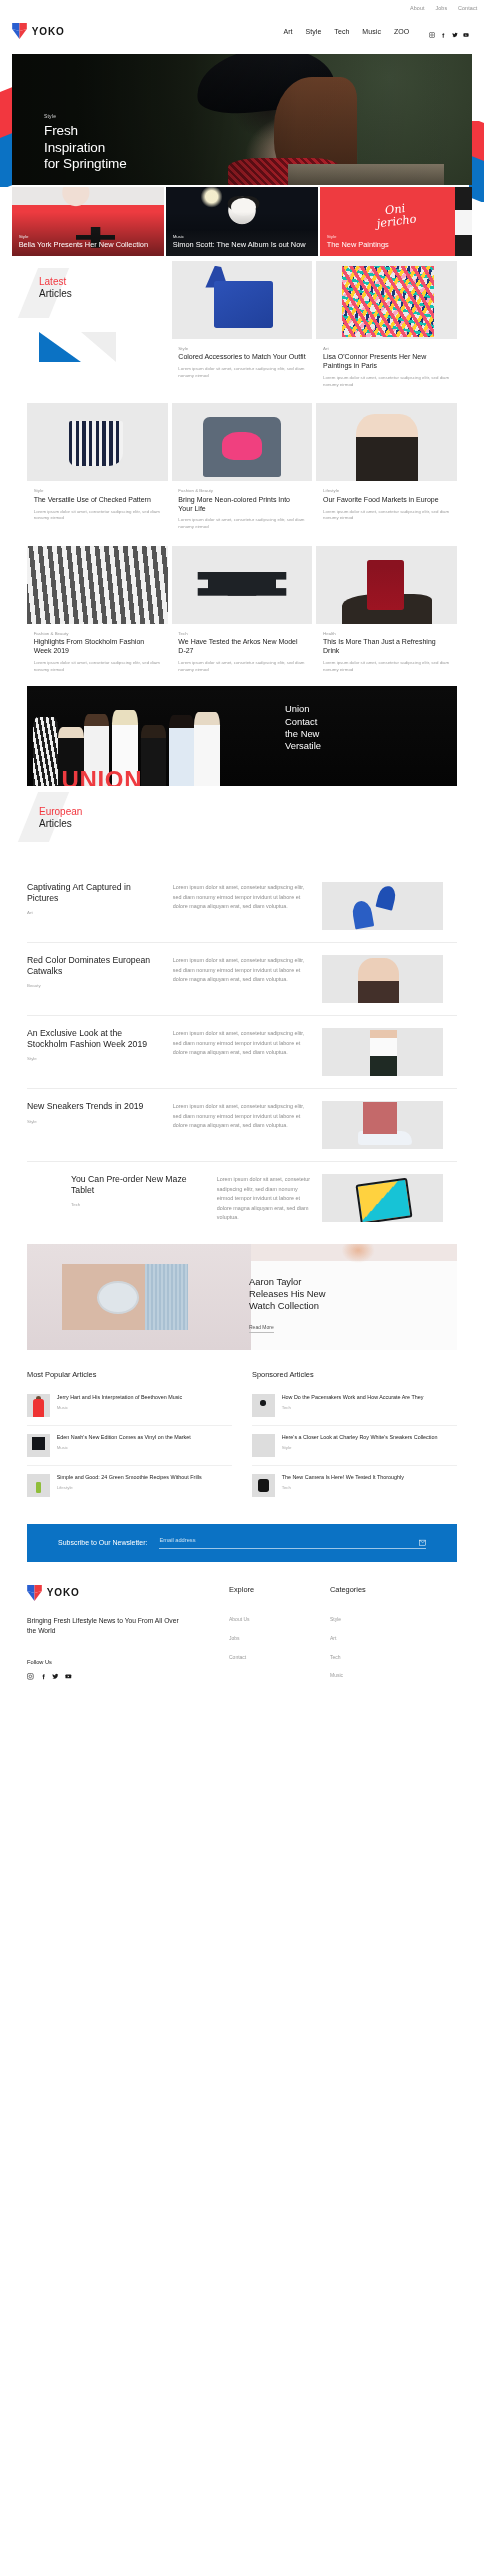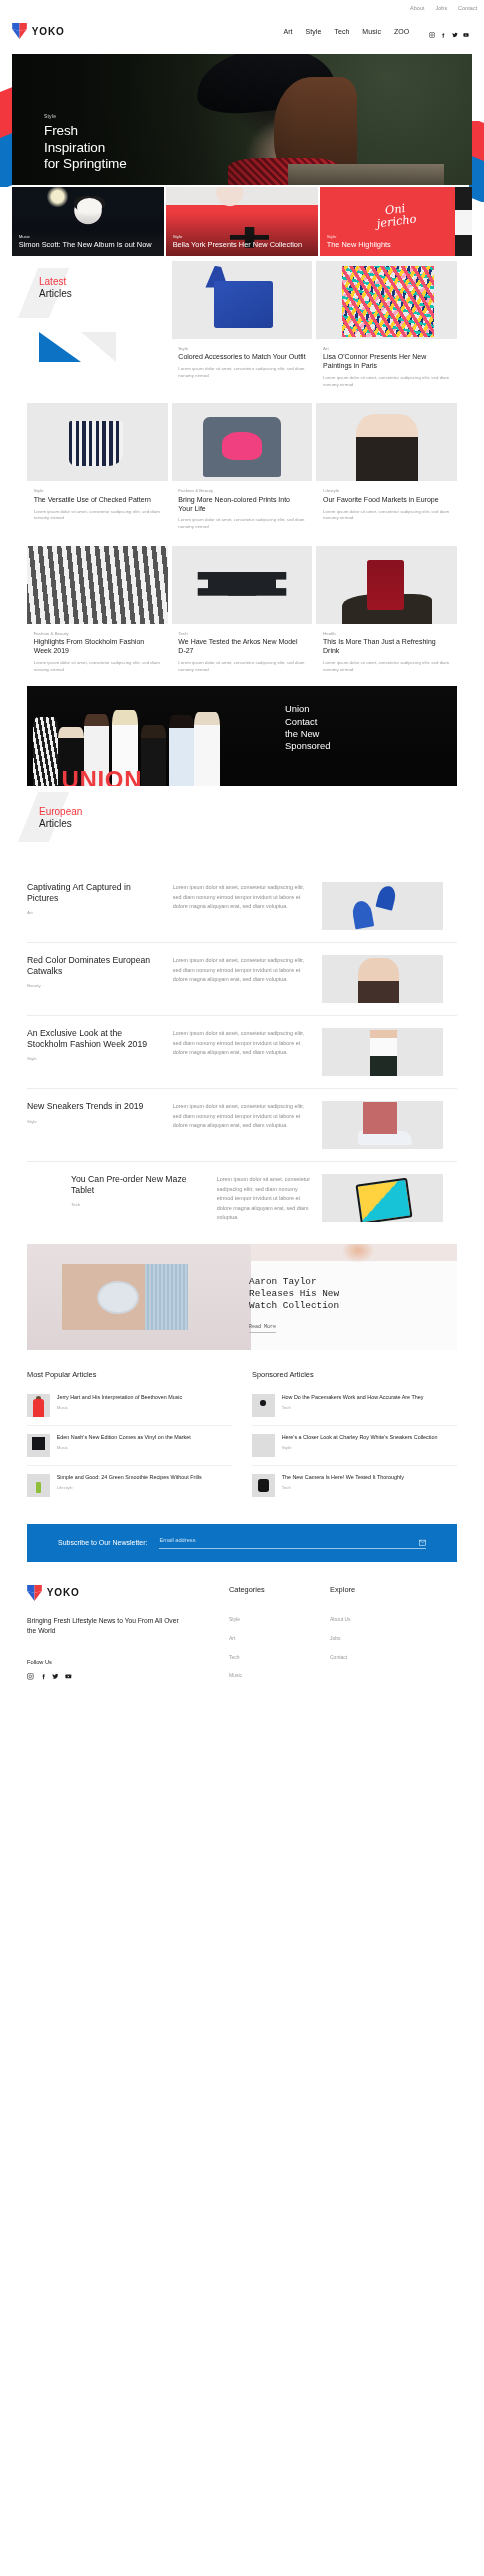--- a/index.html
+++ b/index.html
@@ -321,21 +321,21 @@
     overflow: hidden;
   }
   .promo-img:after {
     content:""; position: absolute; left: 28%; top: 26%; width: 30%; height: 44%;
     background: #dfe5ea; border-radius: 50%; border: 2.7px solid #cfd5da;
   }
   .promo-img:before {
     content:""; position: absolute; right: 0; top: 0; width: 34%; height: 100%;
     background: repeating-linear-gradient(90deg, #bccfdd 0 2px, #a9c0d2 2px 4px);
   }
-  .promo-text { position: absolute; left: 222px; top: 32px; font-family: Liberation Mono, monospace; }
+  .promo-text { position: absolute; left: 222px; top: 32px; }
   .promo-text .t { font-size: 9.4px; line-height: 1.3; color: #1c1c1c; margin-bottom: 6.7px; }
   .promo-text .btn { font-size: 5px; color: #555; border-bottom: 0.7px solid #bdbdbd; display: inline-block; padding-bottom: 1.3px; }
 
   
   .lists { display: grid; grid-template-columns: 1fr 1fr; gap: 20px; padding-top: 20px; }
   .lists h3 { font-size: 7.4px; font-weight: 400; color: #1c1c1c; margin-bottom: 6.7px; }
   .mini { display: flex; gap: 6.7px; padding: 8px 0; border-bottom: 0.7px solid #efefef; }
   .mini:last-child { border-bottom: none; }
   .mini .mthumb { width: 23px; height: 23px; flex: none; background: #ddd; position: relative; overflow: hidden; }
   .mini .mt { font-size: 5.4px; line-height: 1.42; color: #222; margin-bottom: 3.4px; }
@@ -460,44 +460,44 @@
         <div class="hero-title">
           <div>Fresh</div>
           <div>Inspiration</div>
           <div>for Springtime</div>
         </div>
       </div>
     </div>
 
     <div class="hero-cards">
       <div class="hcard">
+        <div class="ph ph-bella"></div>
+        <div class="ov"></div>
+        <div class="txt">
+          <div class="k">Style</div>
+          <div class="t">Bella York Presents Her New Collection</div>
+        </div>
+      </div>
+      <div class="hcard">
         <div class="ph ph-simon"></div>
         <div class="ov"></div>
         <div class="txt">
           <div class="k">Music</div>
           <div class="t">Simon Scott: The New Album Is out Now</div>
-        </div>
-      </div>
-      <div class="hcard">
-        <div class="ph ph-bella"></div>
-        <div class="ov"></div>
-        <div class="txt">
-          <div class="k">Style</div>
-          <div class="t">Bella York Presents Her New Collection</div>
         </div>
       </div>
       <div class="hcard hcard-oni">
         <div class="ph ph-oni"></div>
         <div class="oni-script">Oni
 jericho</div>
         <div class="oni-fold"></div>
         <div class="ov"></div>
         <div class="txt">
           <div class="k">Style</div>
-          <div class="t">The New Highlights</div>
+          <div class="t">The New Paintings</div>
         </div>
       </div>
     </div>
   </div>
 
   <div class="wrap latest">
     <div class="latest-grid">
 
       <div class="lcard spacer-cell">
         <div class="sec-head">
@@ -596,21 +596,21 @@
           <span></span>
           <span></span>
           <span></span>
       </div>
       <div class="union-word">UNION</div>
       <div class="union-text">
         <div class="t">
           <div>Union</div>
           <div>Contact</div>
           <div>the New</div>
-          <div>Sponsored</div>
+          <div>Versatile</div>
         </div>
       </div>
     </div>
   </div>
 
   <div class="wrap">
     <div class="sec-head" style="height:75px;">
       <div class="slash"></div>
       <div class="lbl" style="position:relative;padding-left:12px;padding-top:5.4px;">
         <span class="red">European</span>
@@ -797,35 +797,35 @@
           <span class="ic">
             <svg width="6.7" height="6.7" viewBox="0 0 16 16">
                 <rect x="1" y="3.5" width="14" height="9" rx="2" fill="#1c1c1c"></rect>
                 <path d="M6.6 6.2l3.6 2.3-3.6 2.3z" fill="#fff"></path>
               </svg>
           </span>
         </div>
       </div>
 
       <div>
+        <h4>Explore</h4>
+        <ul>
+          <li><a>About Us</a></li>
+          <li><a>Jobs</a></li>
+          <li><a>Contact</a></li>
+        </ul>
+      </div>
+
+      <div>
         <h4>Categories</h4>
         <ul>
           <li><a>Style</a></li>
           <li><a>Art</a></li>
           <li><a>Tech</a></li>
           <li><a>Music</a></li>
         </ul>
       </div>
 
-      <div>
-        <h4>Explore</h4>
-        <ul>
-          <li><a>About Us</a></li>
-          <li><a>Jobs</a></li>
-          <li><a>Contact</a></li>
-        </ul>
-      </div>
-
     </div>
   </div>
 
 </div>
 
 
 </body></html>

